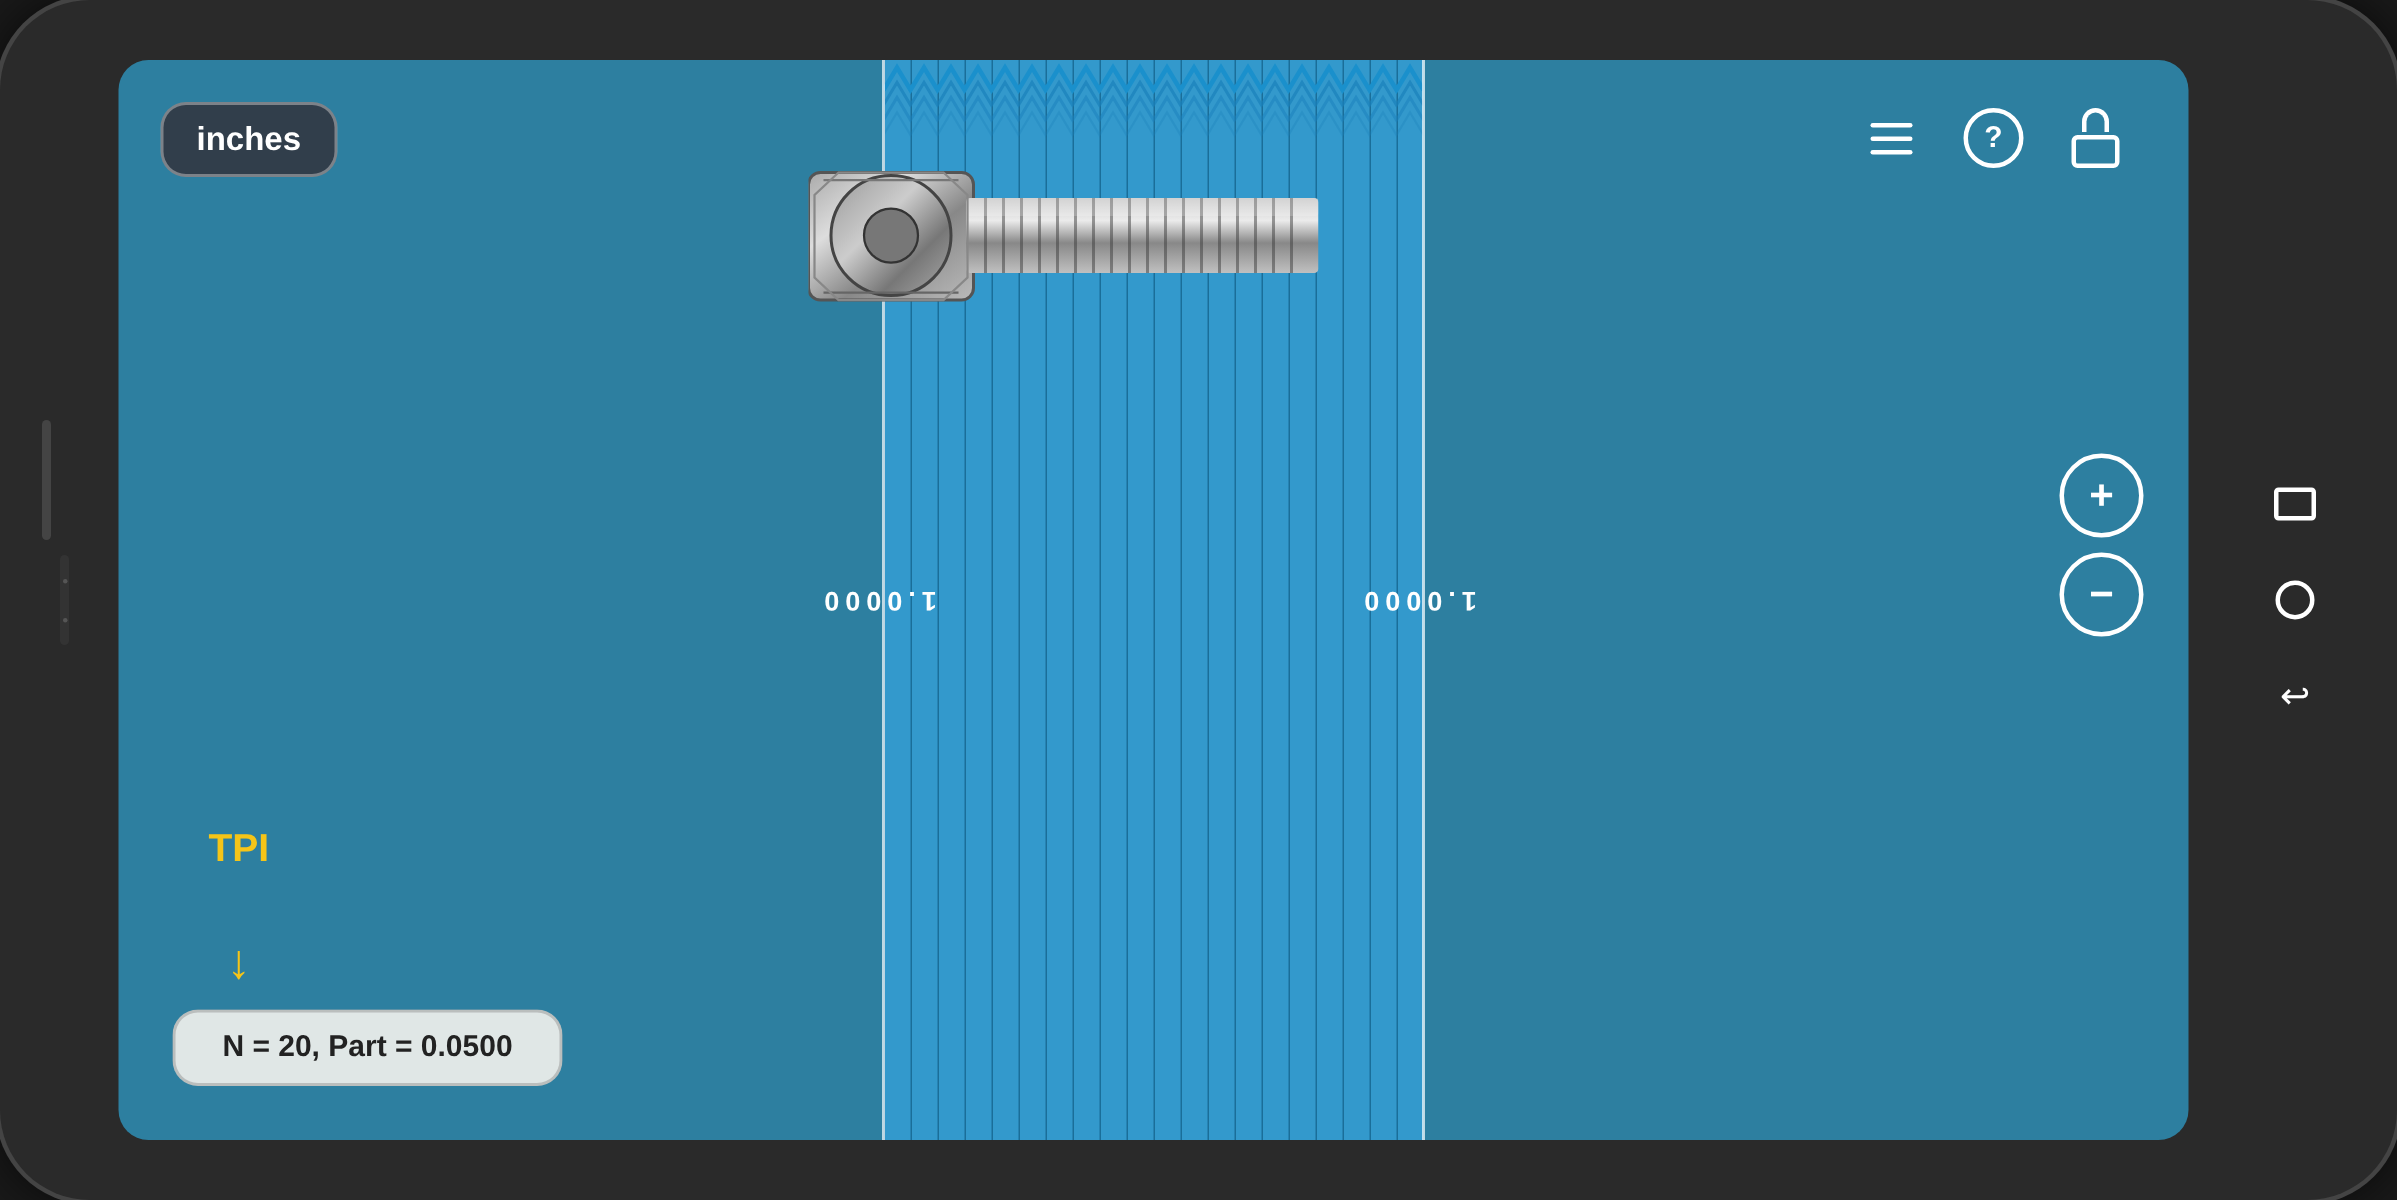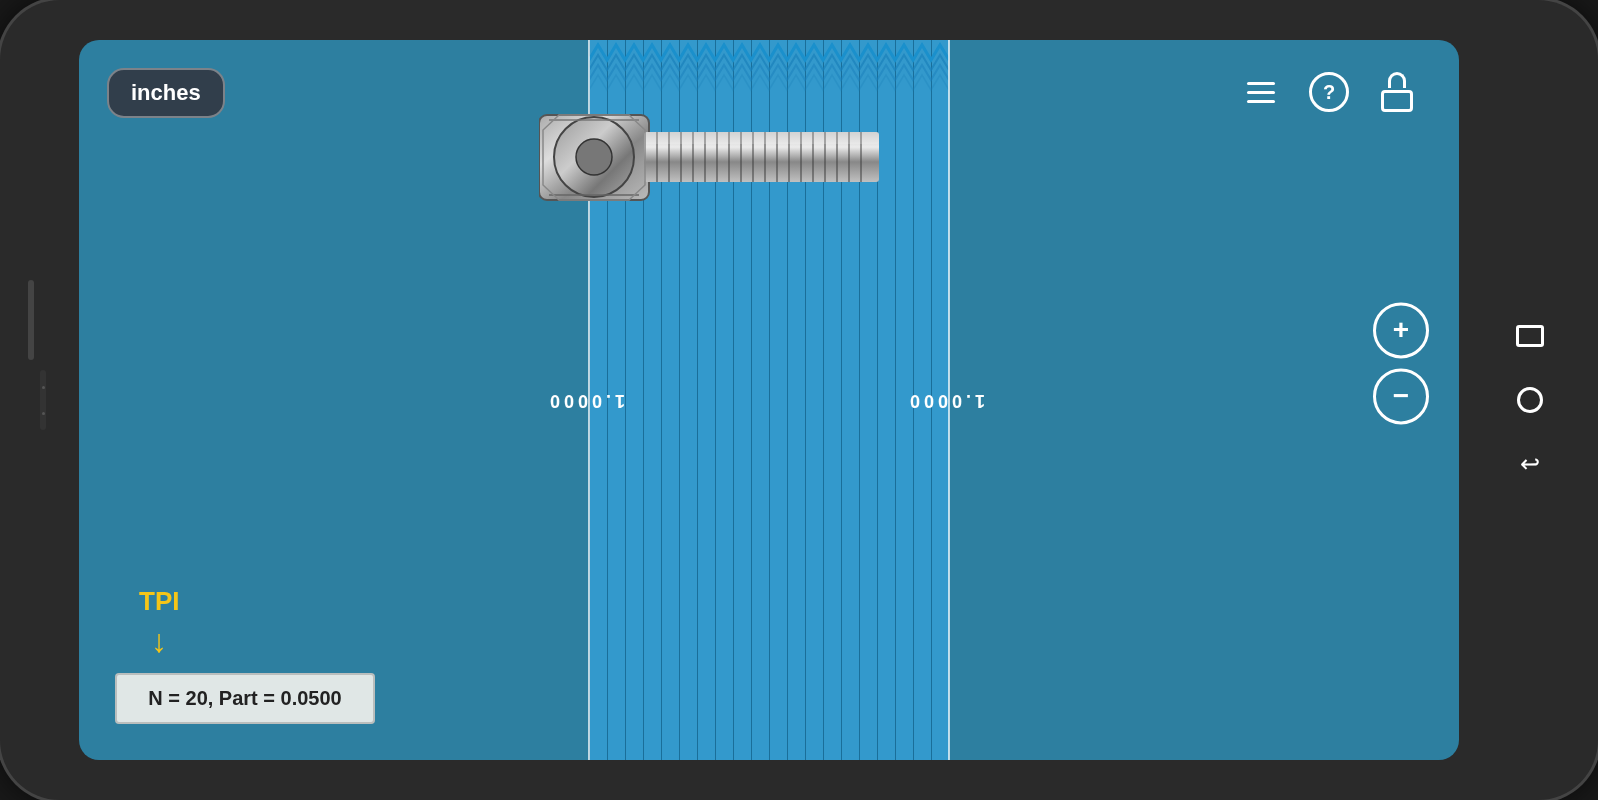--- a/index.html
+++ b/index.html
@@ -178,20 +178,21 @@
     }
 
     
     .tpi-section {
       position: absolute;
       bottom: 100px;
       left: 60px;
       display: flex;
       flex-direction: column;
       align-items: center;
+      gap: 36px;
     }
 
     .tpi-label {
       color: #f5c518;
       font-size: 26px;
       font-weight: bold;
       margin-bottom: 6px;
     }
 
     .tpi-arrow {
@@ -199,21 +200,21 @@
       font-size: 32px;
     }
 
     
     .result-box {
       position: absolute;
       bottom: 36px;
       left: 36px;
       background: rgba(240, 240, 235, 0.92);
       border: 2px solid rgba(150,150,150,0.5);
-      border-radius: 4px;
+      border-radius: 17px;
       padding: 12px 28px;
       font-size: 20px;
       font-weight: bold;
       color: #222;
       min-width: 260px;
       text-align: center;
     }
 
     
     .bolt-container {

